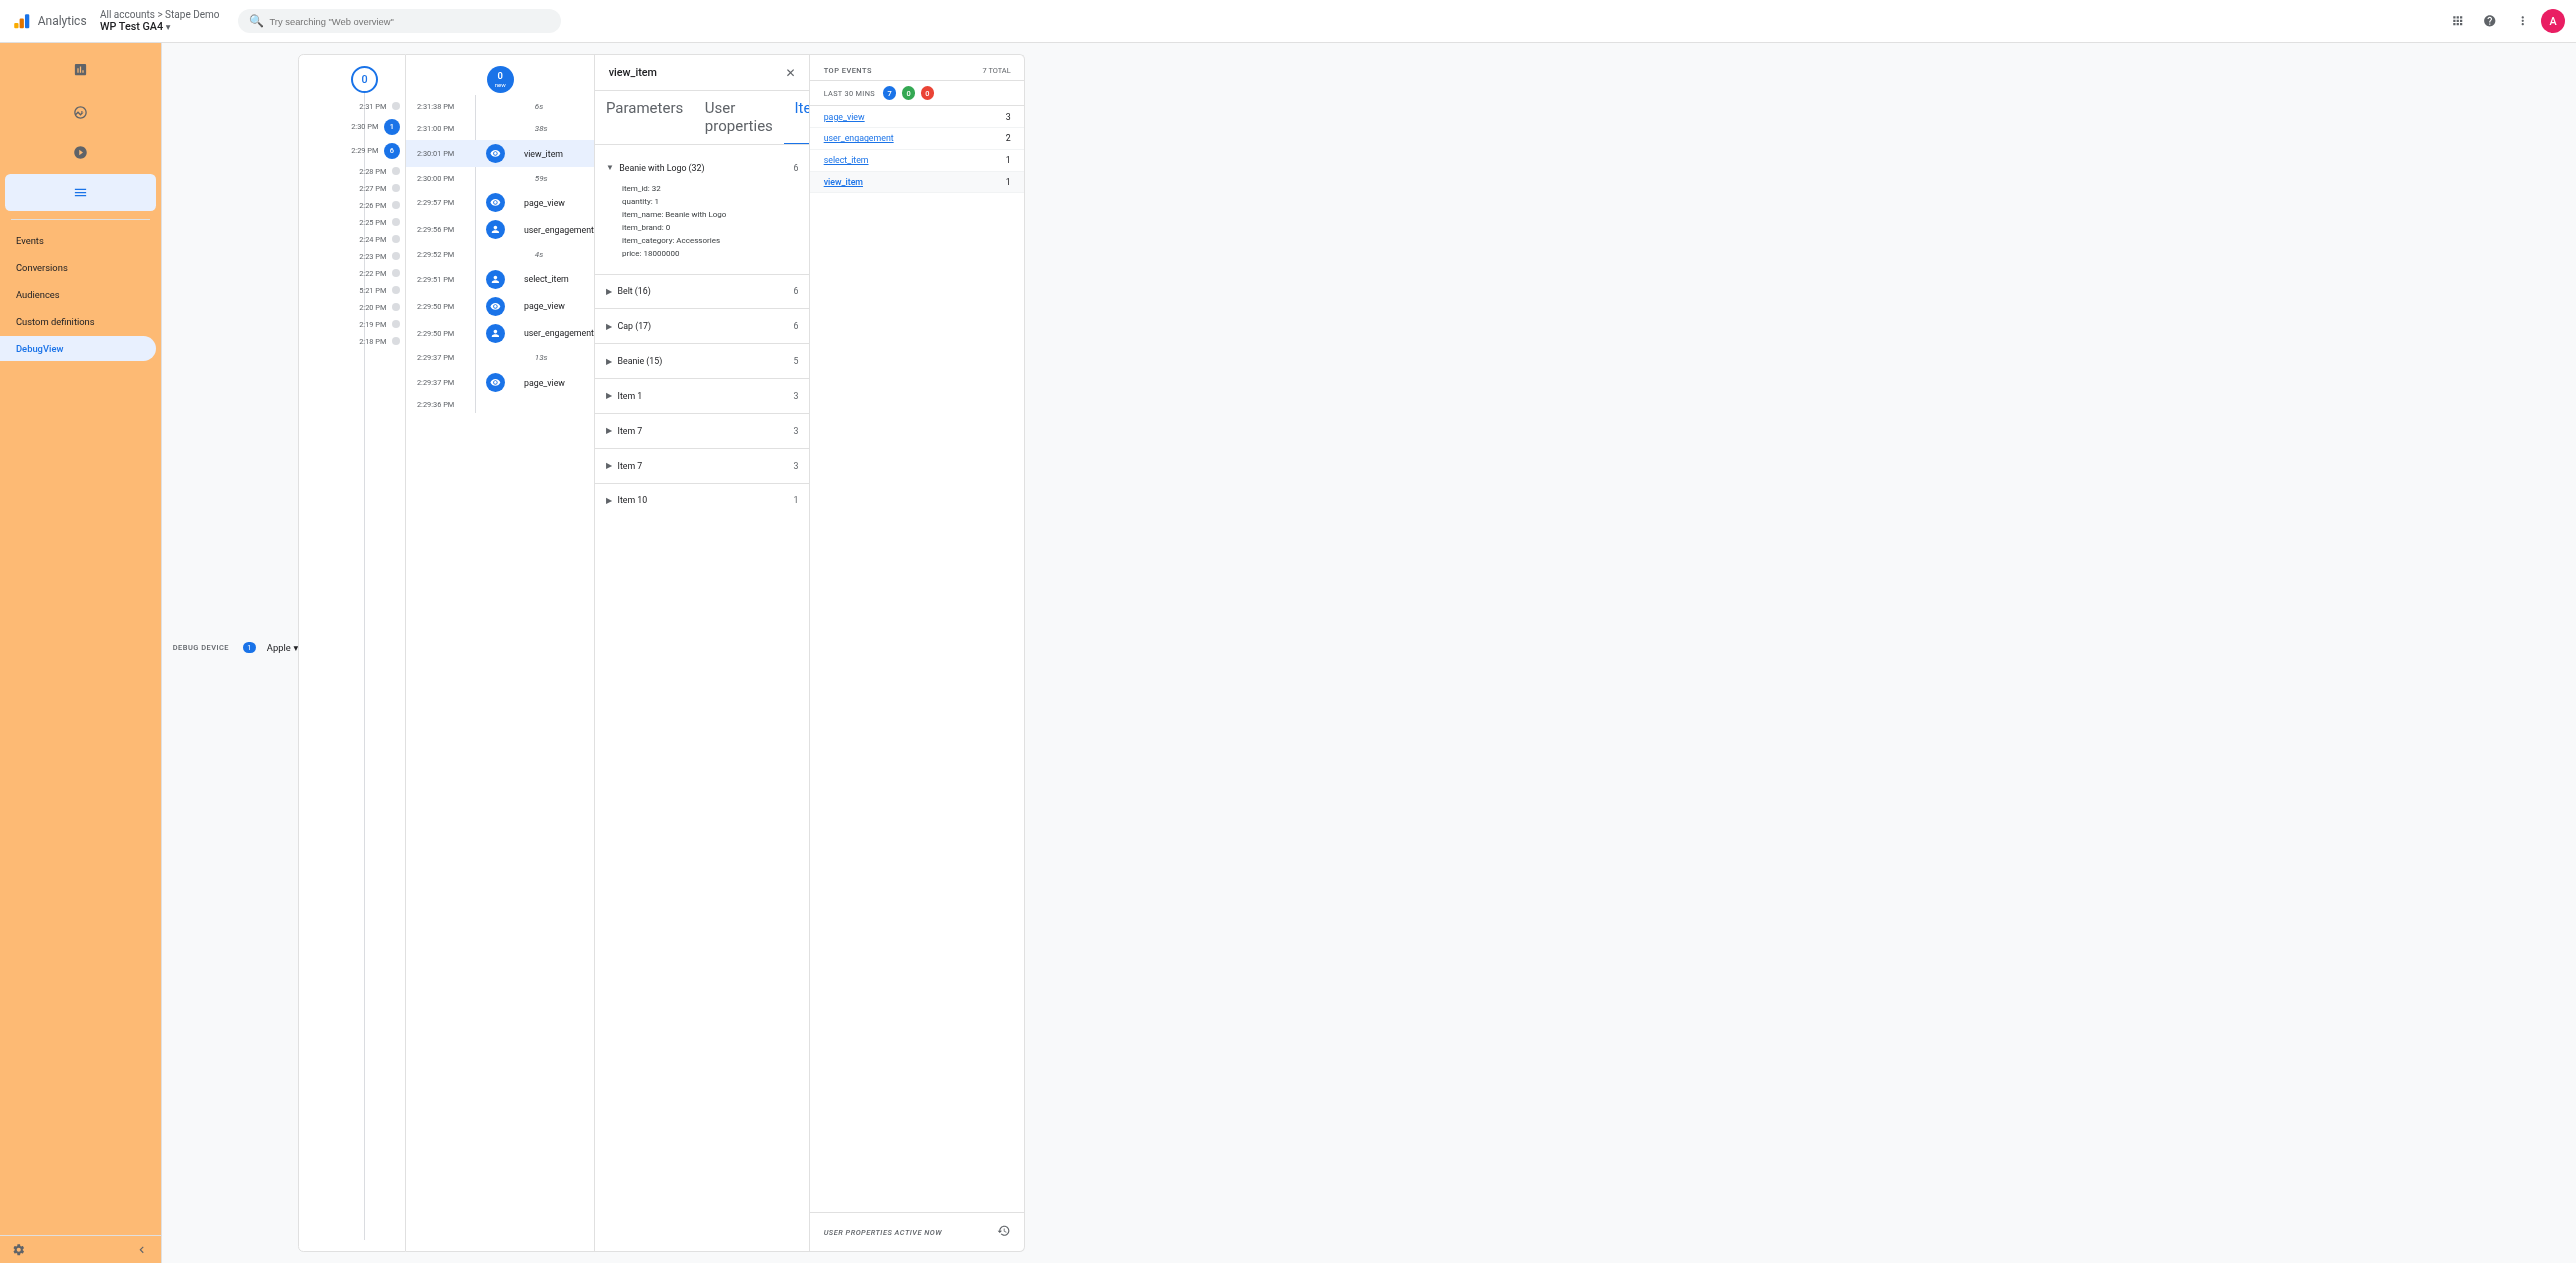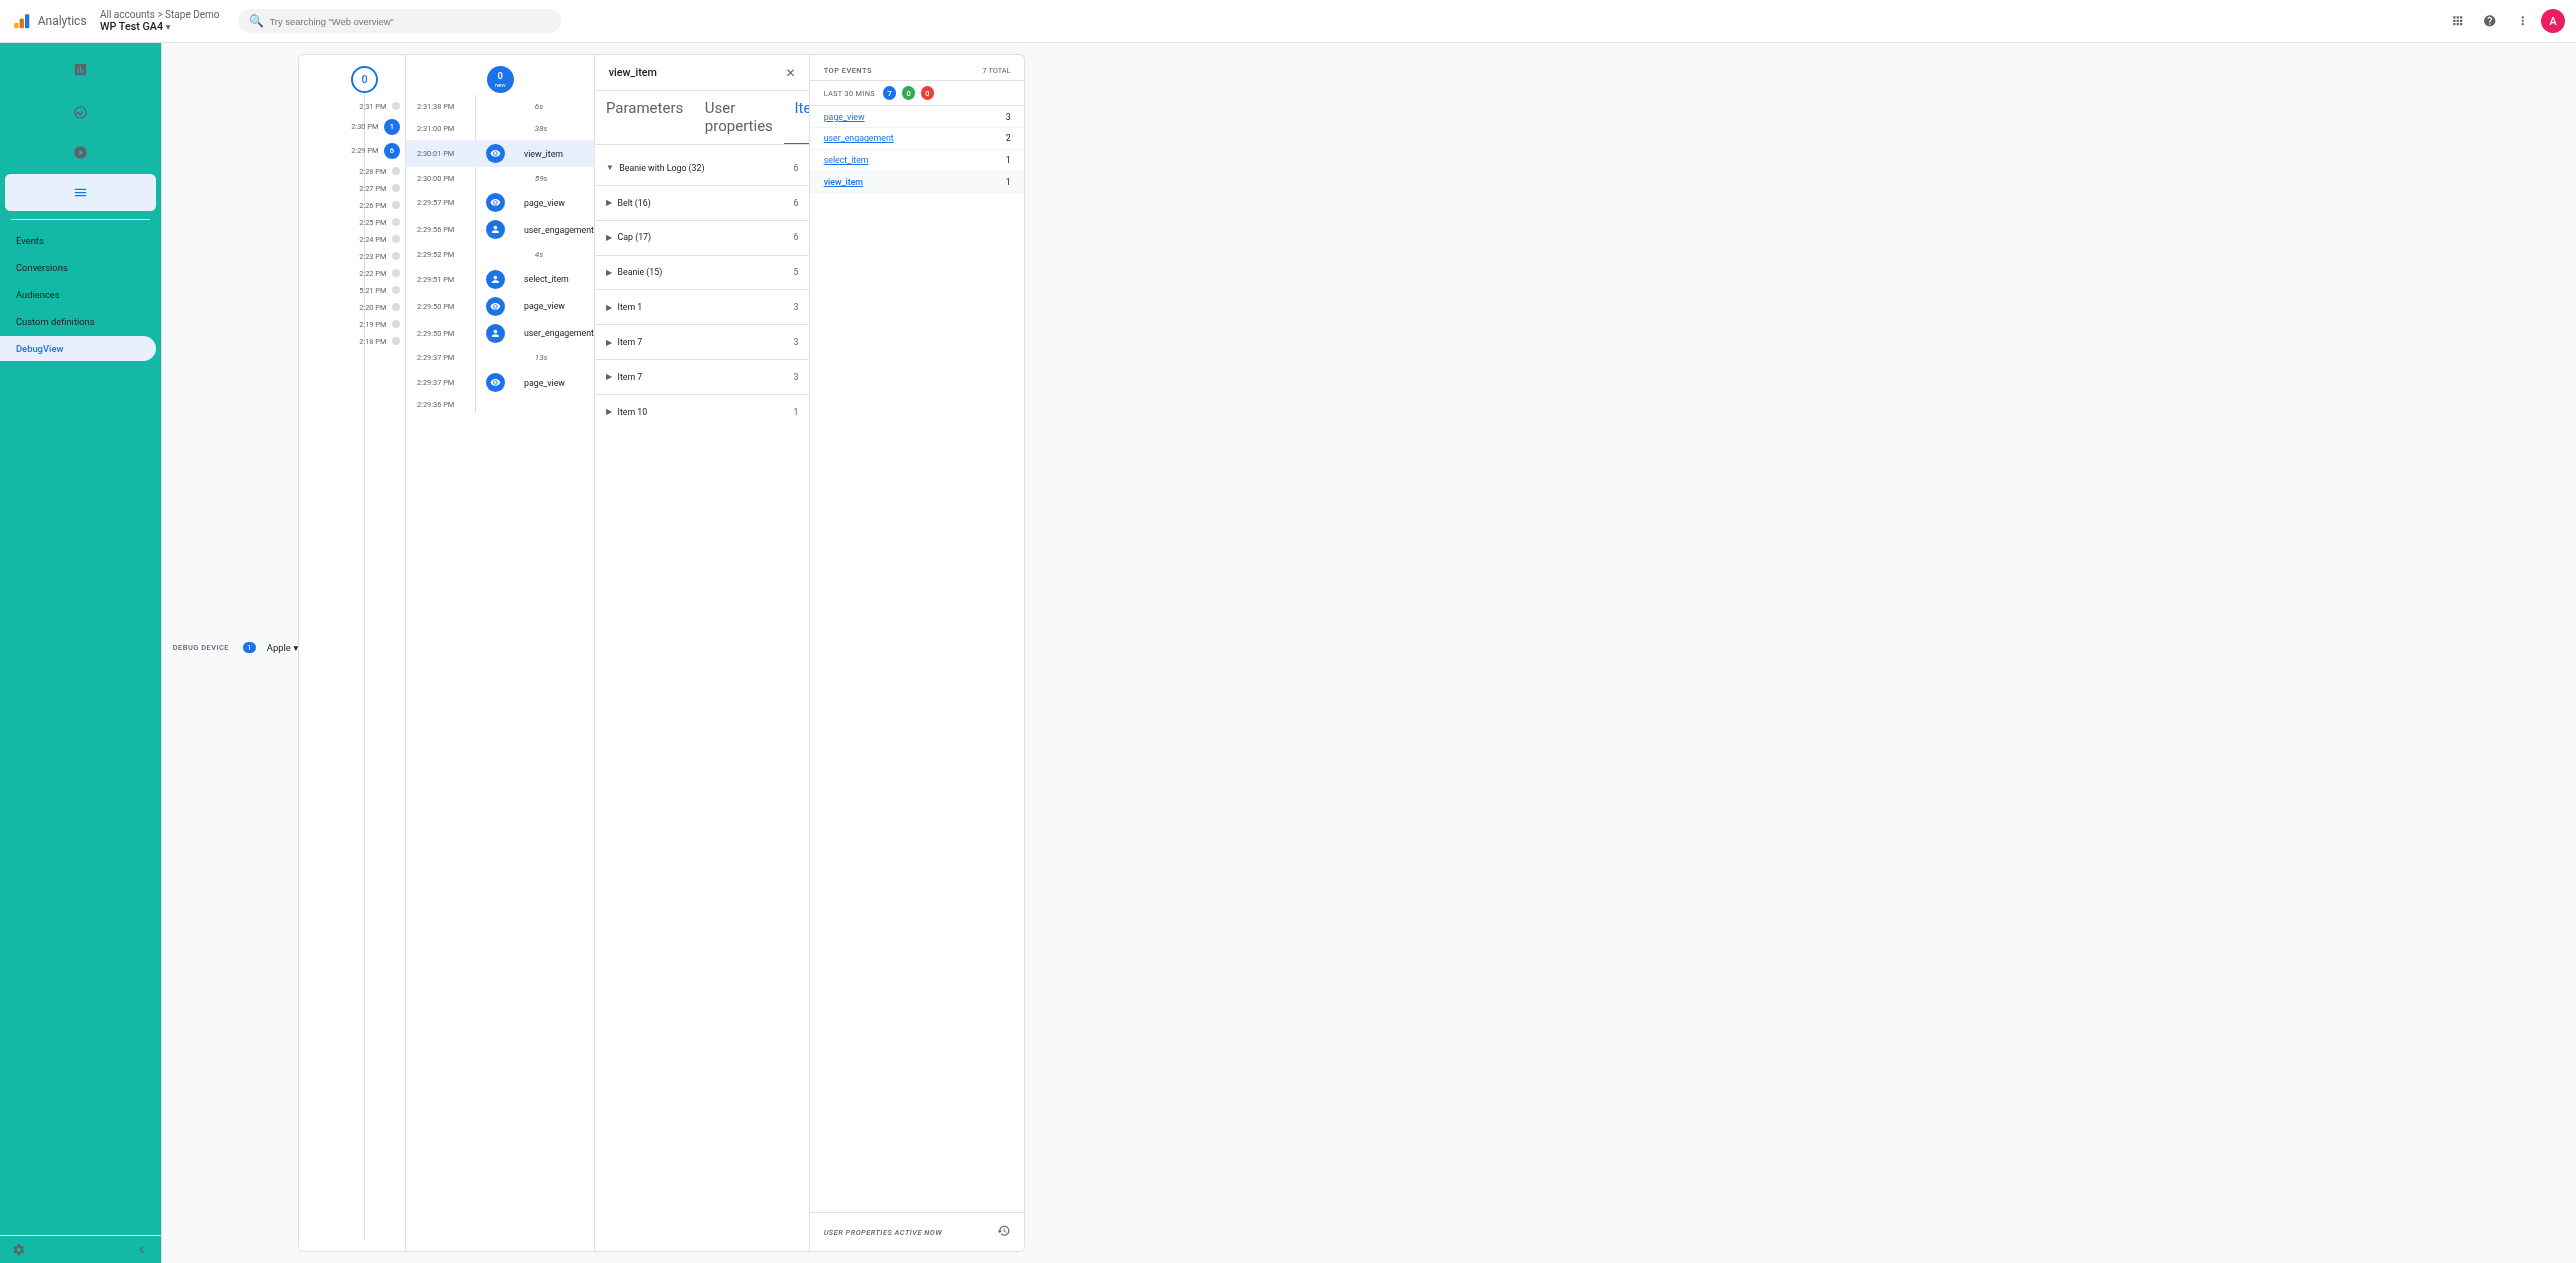--- a/index.html
+++ b/index.html
@@ -523,21 +523,21 @@
       color: #1a73e8;
       text-decoration: none;
     }
 
     
     .left-sidebar {
       display: flex;
       flex-direction: column;
       width: 162px;
       flex-shrink: 0;
-      background: #14b8a6;
+      background: #fdba74;
       border-right: 0.7px solid #e0e0e0;
       height: 100%;
     }
 
     
     ::-webkit-scrollbar { width: 4px; }
     ::-webkit-scrollbar-track { background: transparent; }
     ::-webkit-scrollbar-thumb { background: #dadce0; border-radius: 2px; }
   </style>
 </head>
@@ -867,20 +867,28 @@
           </div>
         </div>
         <div class="detail-body">
 
           <div class="item-section">
             <div class="item-header">
               <span class="item-chevron">▼</span>
               <span class="item-name-label">Beanie with Logo (32)</span>
               <span class="item-count">6</span>
             </div>
+            <div class="expanded-item-details">
+              <div class="param-row">item_id: 32</div>
+              <div class="param-row">quantity: 1</div>
+              <div class="param-row">item_name: Beanie with Logo</div>
+              <div class="param-row">item_brand: 0</div>
+              <div class="param-row">item_category: Accessories</div>
+              <div class="param-row">price: 18000000</div>
+            </div>
           </div>
 
           <div class="item-divider"></div>
 
           <div class="item-section">
             <div class="item-header">
               <span class="item-chevron">▶</span>
               <span class="item-name-label">Belt (16)</span>
               <span class="item-count">6</span>
             </div>

